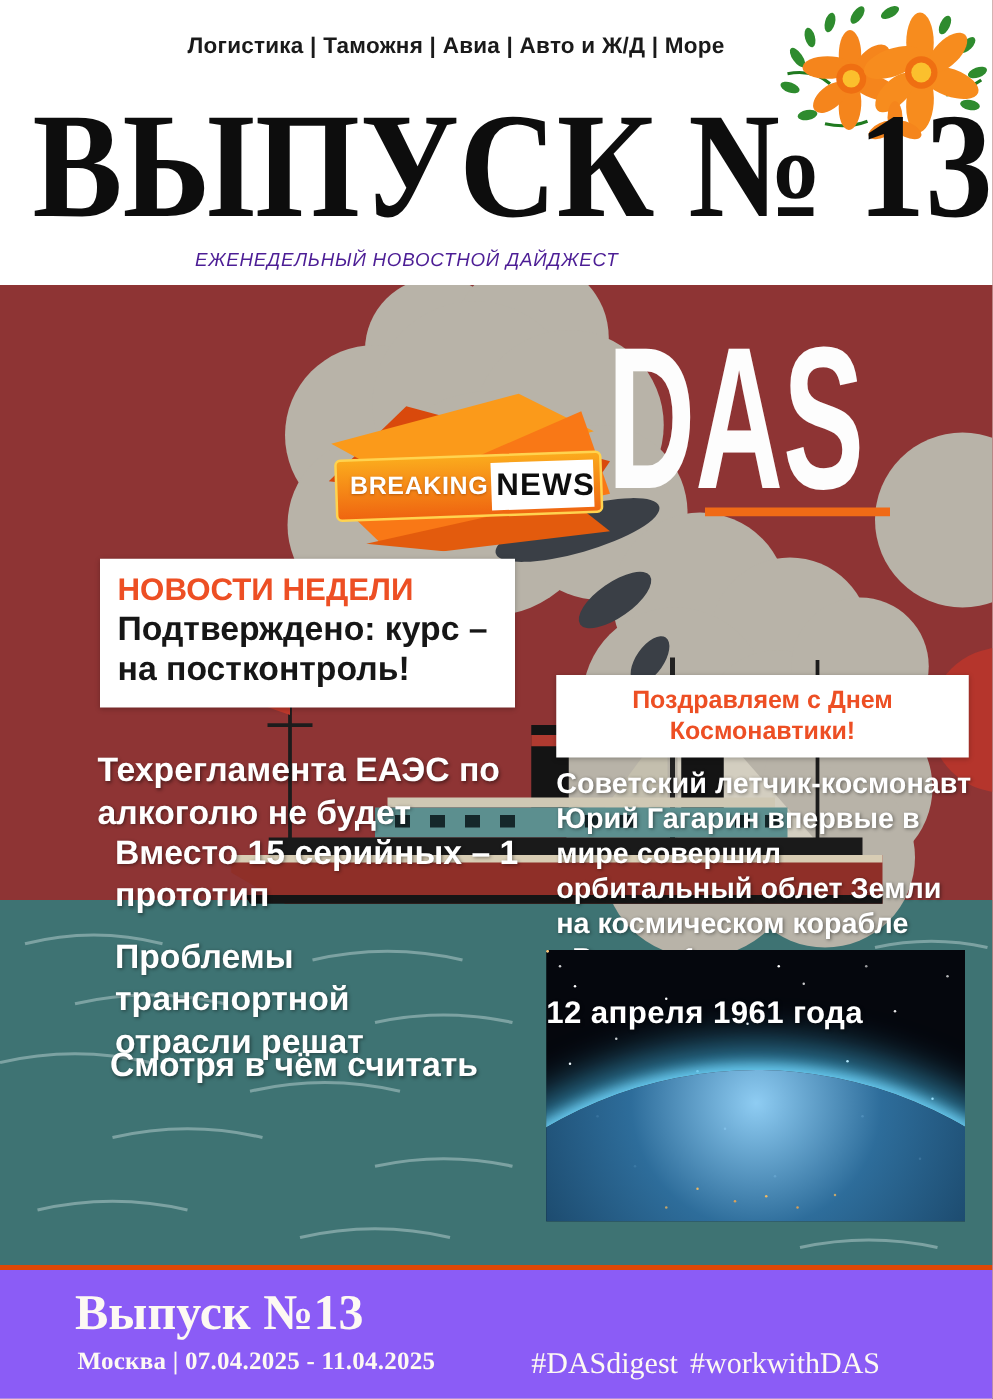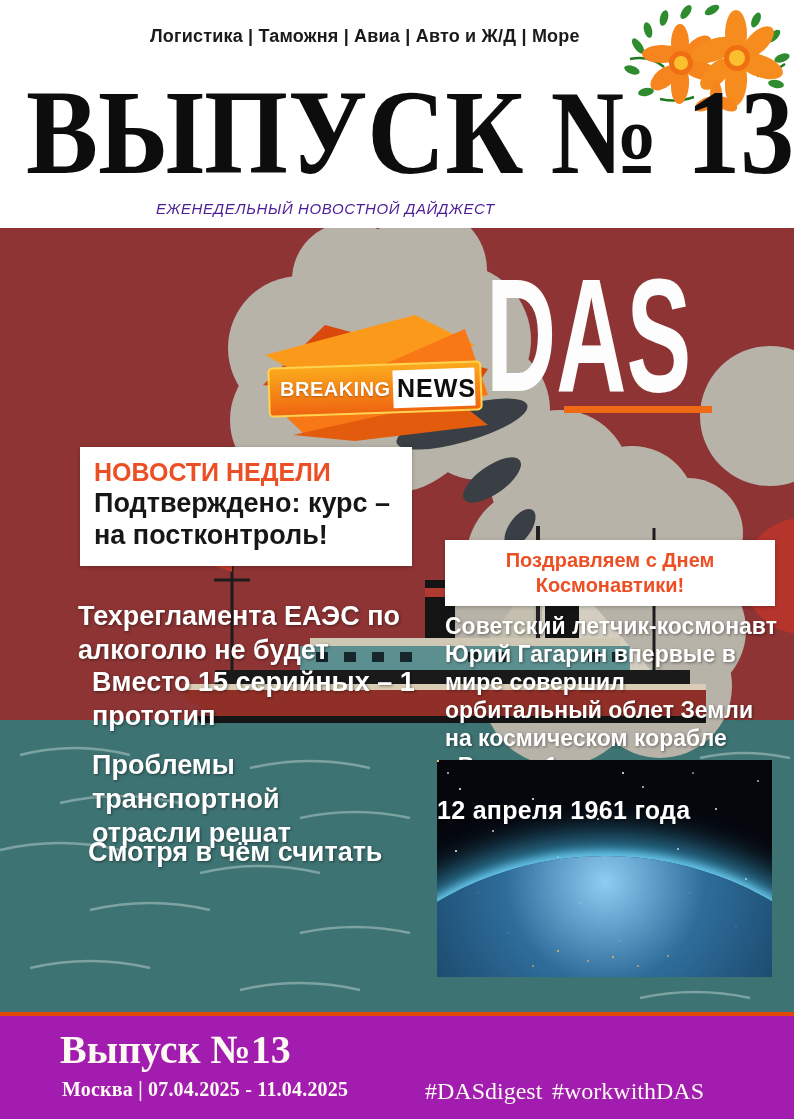--- a/index.html
+++ b/index.html
@@ -89,21 +89,21 @@
     position:absolute;left:0;top:0;width:2px;height:2px;border-radius:50%;background:rgba(255,190,90,.9);
     box-shadow:120px 190px rgba(255,190,90,.9),150px 200px rgba(255,170,70,.8),175px 196px rgba(255,190,90,.9),
       200px 205px rgba(255,170,70,.8),95px 205px rgba(255,190,90,.7),230px 195px rgba(255,190,90,.7);
   }
   .earth-caption{
     position:absolute;left:0;top:36px;width:306px;text-align:left;color:#fff;
     font-size:25px;font-weight:700;letter-spacing:.3px;
   }
   
   .footer{
-    position:absolute;left:0;top:1012px;width:794px;height:107px;background:#a21caf;
+    position:absolute;left:0;top:1012px;width:794px;height:107px;background:#8b5cf6;
     border-top:4px solid #de4706;box-sizing:border-box;font-family:"Liberation Serif",serif;color:#fdf9f3;
   }
   .footer-title{position:absolute;left:60px;top:10px;font-size:40px;font-weight:700;}
   .footer-dates{position:absolute;left:62px;top:62px;font-size:20px;font-weight:700;letter-spacing:.2px;}
   .hashtag{position:absolute;top:62px;font-size:24px;font-weight:400;}
   .hashtag-1{left:425px;}
   .hashtag-2{left:552px;}
 </style>
 </head>
 <body>

